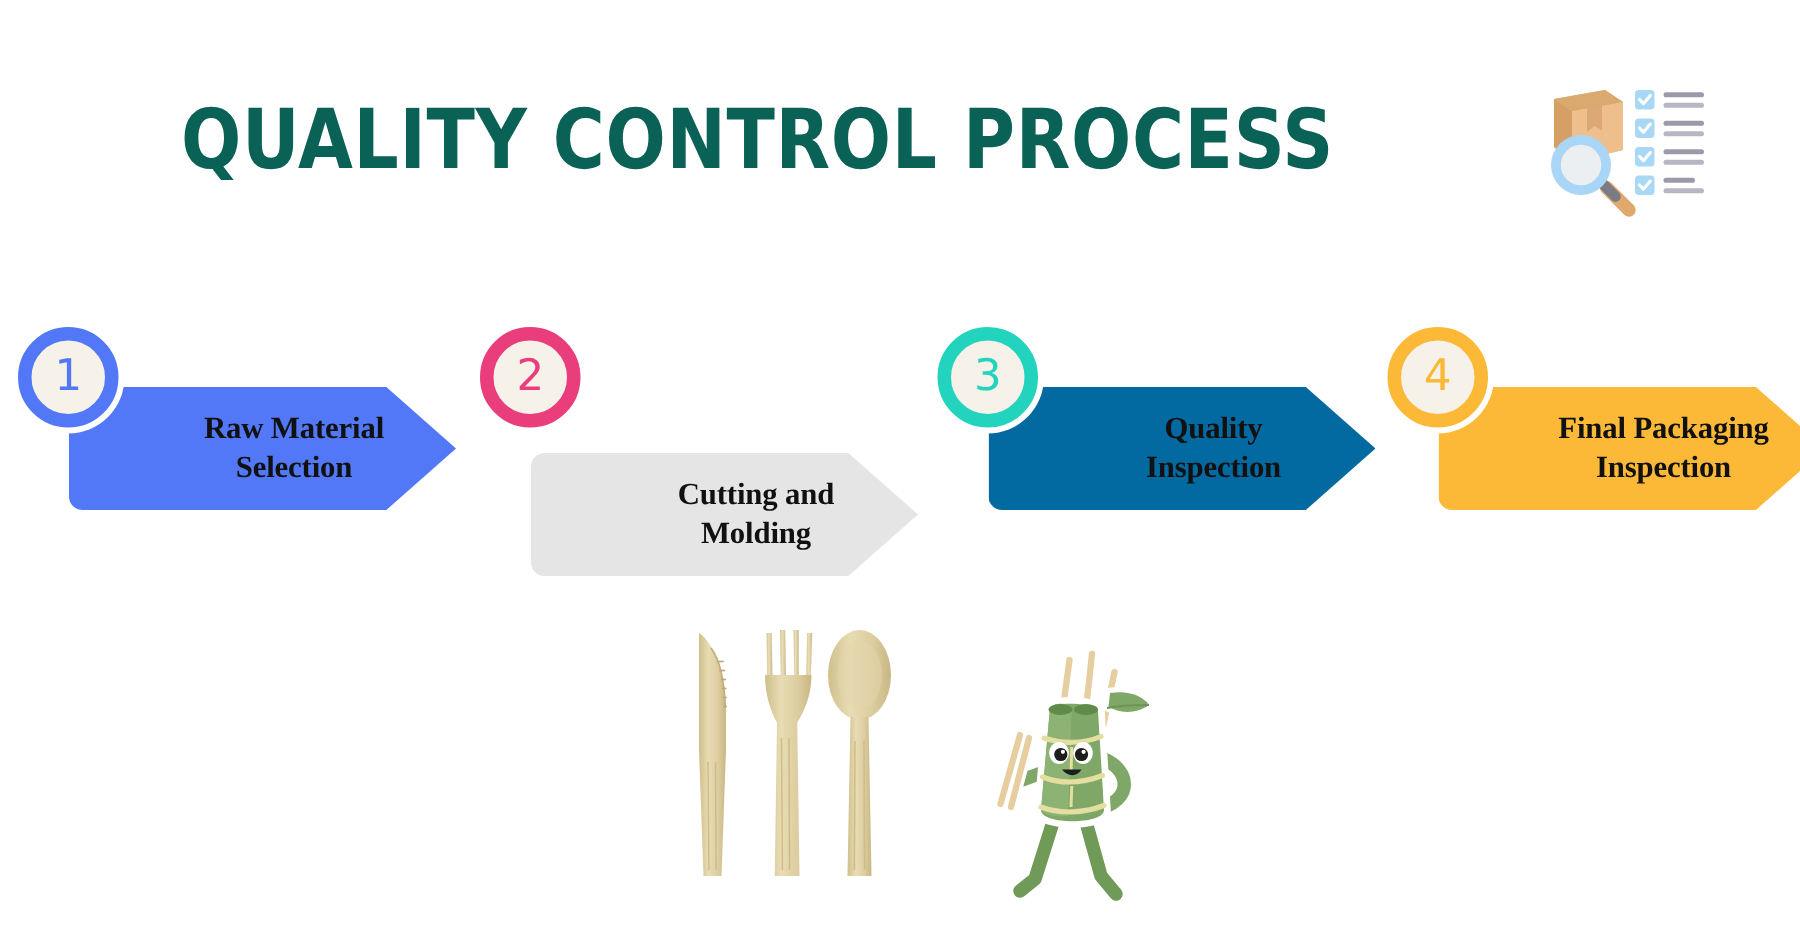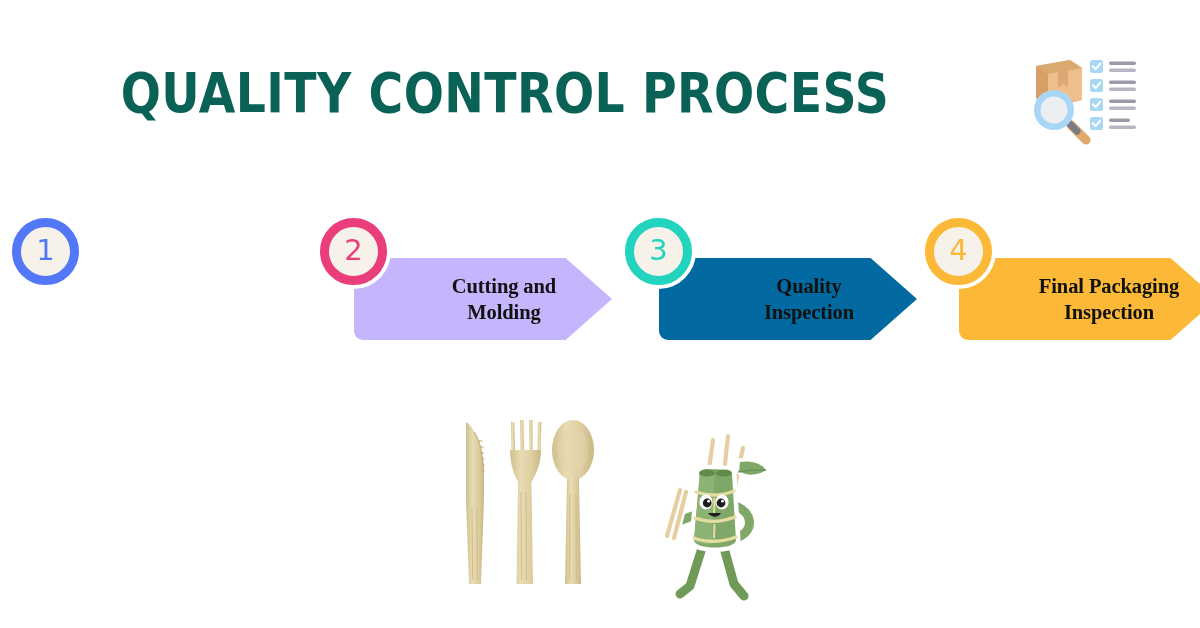--- a/index.html
+++ b/index.html
@@ -167,27 +167,31 @@
         <rect x="85" y="66.5" width="21" height="3.4" rx="1.7" fill="#9b9aa8"></rect>
         <rect x="85" y="73.5" width="27" height="3.4" rx="1.7" fill="#b9b6c4"></rect>
       </g>
     </g>
   </svg>
 </div>
 
 <div id="steps-row">
 
   <div class="step" id="step-1" style="left:4px; width:300px;">
+    <div class="step-arrow" id="arrow-1" style="width: 258px; background: rgb(82, 120, 247);">
+      <span class="step-label">Raw Material
+Selection</span>
+    </div>
     <div class="step-badge" id="badge-1" style="border-color: rgb(82, 120, 247); background: rgb(246, 241, 233);">
       <span class="step-num" id="num-1" style="color: rgb(82, 120, 247);">1</span>
     </div>
   </div>
 
   <div class="step" id="step-2" style="left:312px; width:300px;">
-    <div class="step-arrow" id="arrow-2" style="width: 258px; background: #c4b5fd;">
+    <div class="step-arrow" id="arrow-2" style="width: 258px; background: #e5e5e5; margin-top: 44px;">
       <span class="step-label">Cutting and
 Molding</span>
     </div>
     <div class="step-badge" id="badge-2" style="border-color: rgb(233, 61, 124); background: rgb(246, 241, 233);">
       <span class="step-num" id="num-2" style="color: rgb(233, 61, 124);">2</span>
     </div>
   </div>
 
   <div class="step" id="step-3" style="left:617px; width:300px;">
     <div class="step-arrow" id="arrow-3" style="width: 258px; background: #0369a1;">

